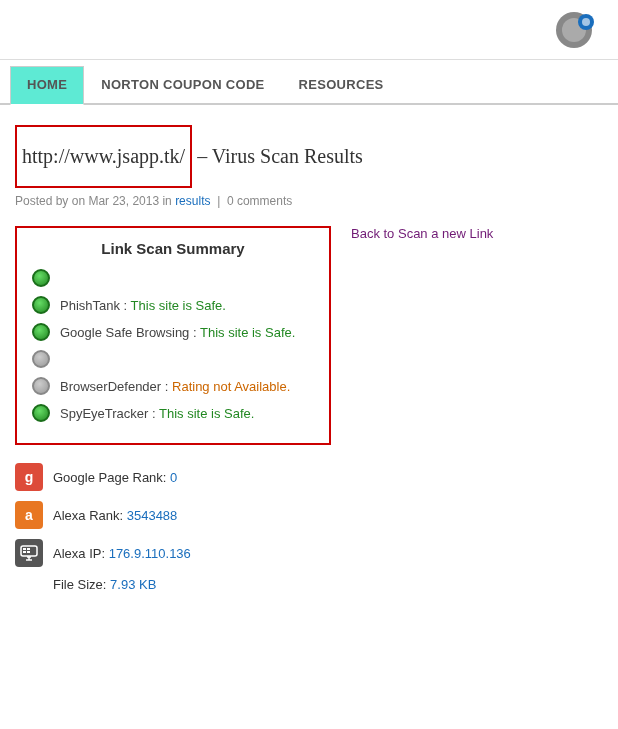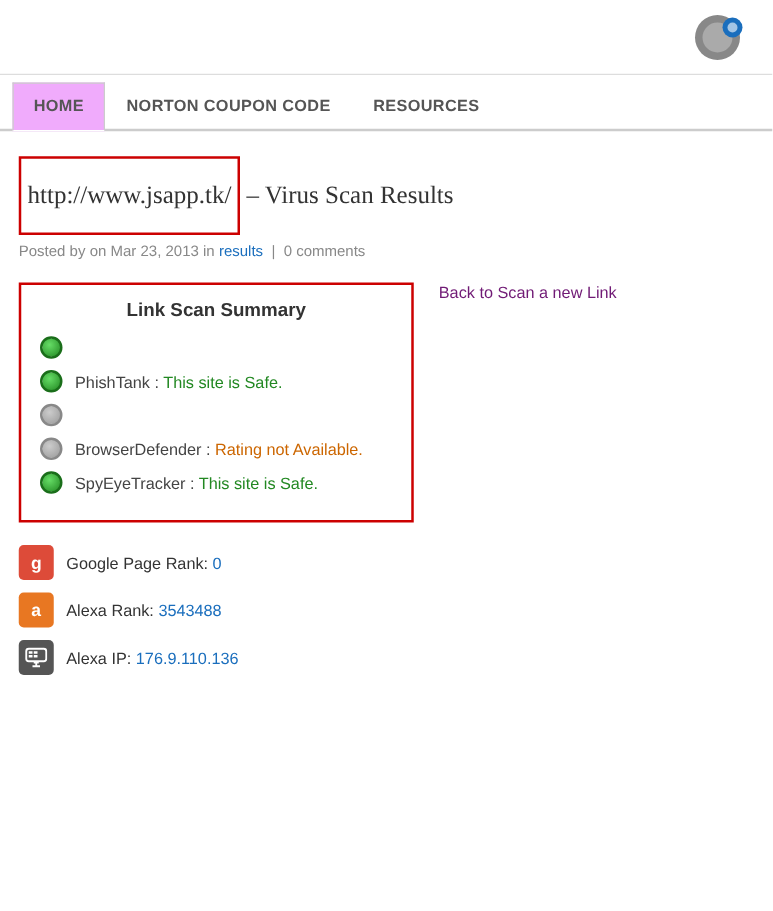--- a/index.html
+++ b/index.html
@@ -63,21 +63,21 @@
       font-weight: bold;
       color: #555;
       cursor: pointer;
       border: 1px solid transparent;
       text-transform: uppercase;
       letter-spacing: 0.3px;
     }
     .nav-item.active {
       border: 1px solid #ccc;
       border-bottom: 1px solid #fff;
-      background: #f0abfc;
+      background: #5eead4;
       margin-bottom: -2px;
     }
 
     
     .content {
       padding: 20px 15px 15px 15px;
     }
 
     
     .page-title {
@@ -284,20 +284,27 @@
       </div>
 
       <div class="summary-row">
         <div class="dot dot-green"></div>
         <div class="summary-row-text">
           <span class="label">PhishTank :</span>
           <span class="safe">This site is Safe.</span>
         </div>
       </div>
 
+      <div class="summary-row">
+        <div class="dot dot-green"></div>
+        <div class="summary-row-text">
+          <span class="label">Google Safe Browsing :</span>
+          <span class="safe">This site is Safe.</span>
+        </div>
+      </div>
 
       <div class="summary-row">
         <div class="dot dot-gray"></div>
       </div>
 
       <div class="summary-row">
         <div class="dot dot-gray"></div>
         <div class="summary-row-text">
           <span class="label">BrowserDefender :</span>
           <span class="unavailable">Rating not Available.</span>
@@ -349,15 +356,19 @@
           <line x1="9" y1="13" x2="9" y2="16" stroke="#fff" stroke-width="1.5"></line>
           <line x1="6" y1="16" x2="12" y2="16" stroke="#fff" stroke-width="1.5"></line>
         </svg>
       </div>
       <div class="info-text">
         <span>Alexa IP:</span>
         <span class="highlight">176.9.110.136</span>
       </div>
     </div>
 
+    <div class="file-size-row">
+      <span>File Size:</span>
+      <span class="highlight">7.93 KB</span>
+    </div>
 
   </div>
 </div>
 
 </body></html>

